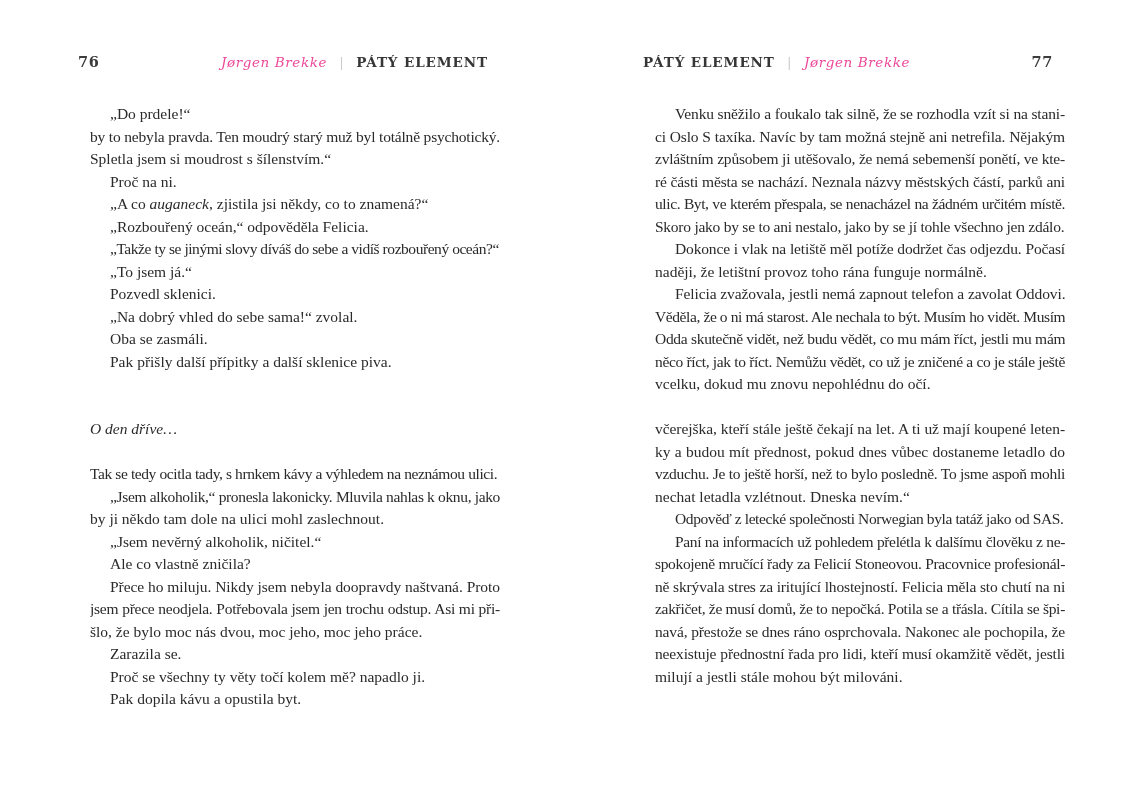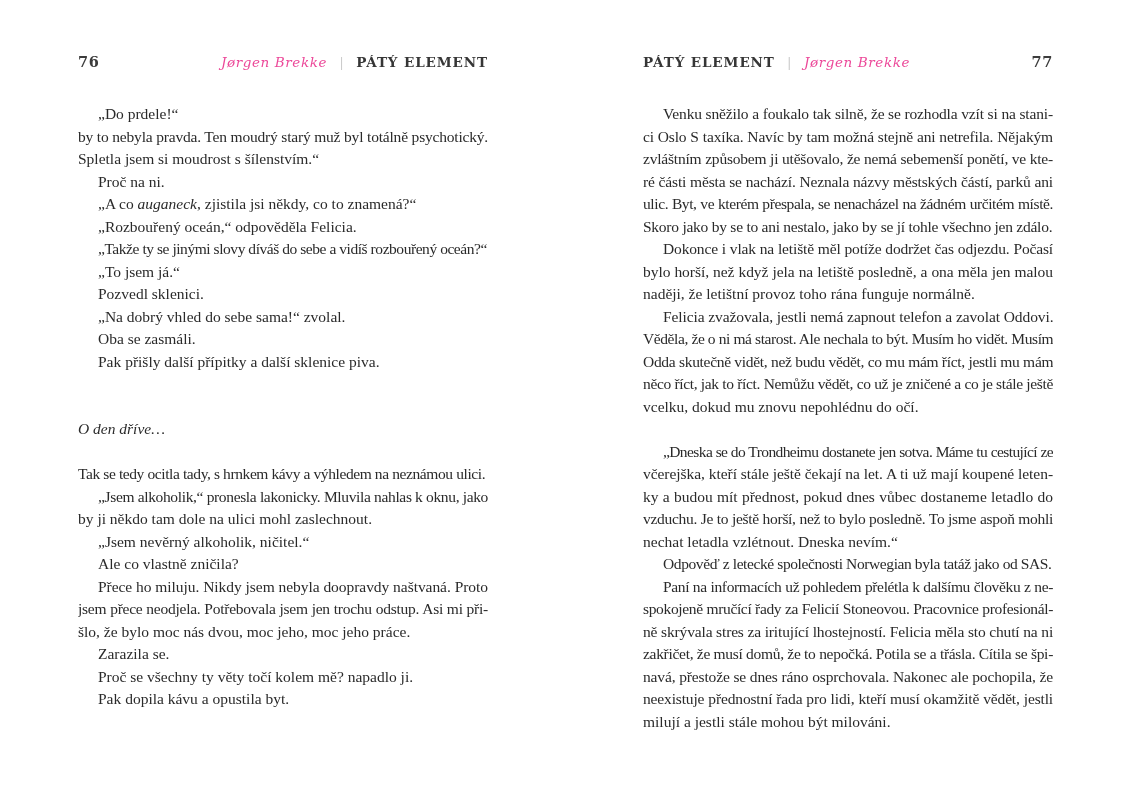--- a/index.html
+++ b/index.html
@@ -22,21 +22,21 @@
     white-space:nowrap;
   }
   .pagenum{font-weight:bold;color:#3c3c3c;font-size:14.5px;letter-spacing:0.6px;}
   .page-left .headgroup{margin-left:auto;}
   .page-right .pagenum{margin-left:auto;text-align:right;}
   .author{color:#ec4899;letter-spacing:0.6px;font-style:italic;}
   .sep{color:#cccccc;margin:0 8px;font-weight:normal;}
   .booktitle{font-weight:bold;color:#363636;letter-spacing:0.9px;}
 
   .pagebody{
-    position:absolute;top:50px;left:0;width:410px;
+    position:absolute;top:50px;left:12px;width:410px;
     font-size:15.5px;
     line-height:22.5px;
   }
   .para{margin:0;}
   .para.italic .line{font-style:italic;}
   .line{
     height:22.5px;line-height:22.5px;
     white-space:nowrap;overflow:hidden;
     text-align:justify;
     text-align-last:justify;
@@ -142,33 +142,31 @@
         <div class="para">
           <div class="line indent" style="letter-spacing: -0.15px;"><span>Venku sněžilo a foukalo tak silně, že se rozhodla vzít si na stani-</span></div>
           <div class="line" style="letter-spacing: -0.15px;"><span>ci Oslo S taxíka. Navíc by tam možná stejně ani netrefila. Nějakým</span></div>
           <div class="line" style="letter-spacing: -0.2px;"><span>zvláštním způsobem ji utěšovalo, že nemá sebemenší ponětí, ve kte-</span></div>
           <div class="line" style="letter-spacing: -0.15px;"><span>ré části města se nachází. Neznala názvy městských částí, parků ani</span></div>
           <div class="line" style="letter-spacing: -0.4px;"><span>ulic. Byt, ve kterém přespala, se nenacházel na žádném určitém místě.</span></div>
           <div class="line last" style="letter-spacing: -0.25px;"><span>Skoro jako by se to ani nestalo, jako by se jí tohle všechno jen zdálo.</span></div>
         </div>
         <div class="para">
           <div class="line indent" style="letter-spacing: -0.15px;"><span>Dokonce i vlak na letiště měl potíže dodržet čas odjezdu. Počasí</span></div>
-          <div class="line" style="letter-spacing: -0.05px;"><span>bylo horší, než když jela na letiště posledně, a ona měla jen malou</span></div>
           <div class="line last"><span>naději, že letištní provoz toho rána funguje normálně.</span></div>
         </div>
         <div class="para">
           <div class="line indent" style="letter-spacing: -0.1px;"><span>Felicia zvažovala, jestli nemá zapnout telefon a zavolat Oddovi.</span></div>
           <div class="line" style="letter-spacing: -0.4px;"><span>Věděla, že o ni má starost. Ale nechala to být. Musím ho vidět. Musím</span></div>
           <div class="line" style="letter-spacing: -0.3px;"><span>Odda skutečně vidět, než budu vědět, co mu mám říct, jestli mu mám</span></div>
           <div class="line" style="letter-spacing: -0.35px;"><span>něco říct, jak to říct. Nemůžu vědět, co už je zničené a co je stále ještě</span></div>
           <div class="line last"><span>vcelku, dokud mu znovu nepohlédnu do očí.</span></div>
         </div>
         <div class="gap" style="height: 22.5px;"></div>
         <div class="para">
-          <div class="line indent" style="letter-spacing: -0.6px;"><span>„Dneska se do Trondheimu dostanete jen sotva. Máme tu cestující ze</span></div>
           <div class="line" style="letter-spacing: -0.05px;"><span>včerejška, kteří stále ještě čekají na let. A ti už mají koupené leten-</span></div>
           <div class="line"><span>ky a budou mít přednost, pokud dnes vůbec dostaneme letadlo do</span></div>
           <div class="line" style="letter-spacing: -0.3px;"><span>vzduchu. Je to ještě horší, než to bylo posledně. To jsme aspoň mohli</span></div>
           <div class="line last"><span>nechat letadla vzlétnout. Dneska nevím.“</span></div>
         </div>
         <div class="para">
           <div class="line last indent" style="letter-spacing: -0.4px;"><span>Odpověď z letecké společnosti Norwegian byla tatáž jako od SAS.</span></div>
         </div>
         <div class="para">
           <div class="line indent" style="letter-spacing: -0.35px;"><span>Paní na informacích už pohledem přelétla k dalšímu člověku z ne-</span></div>

